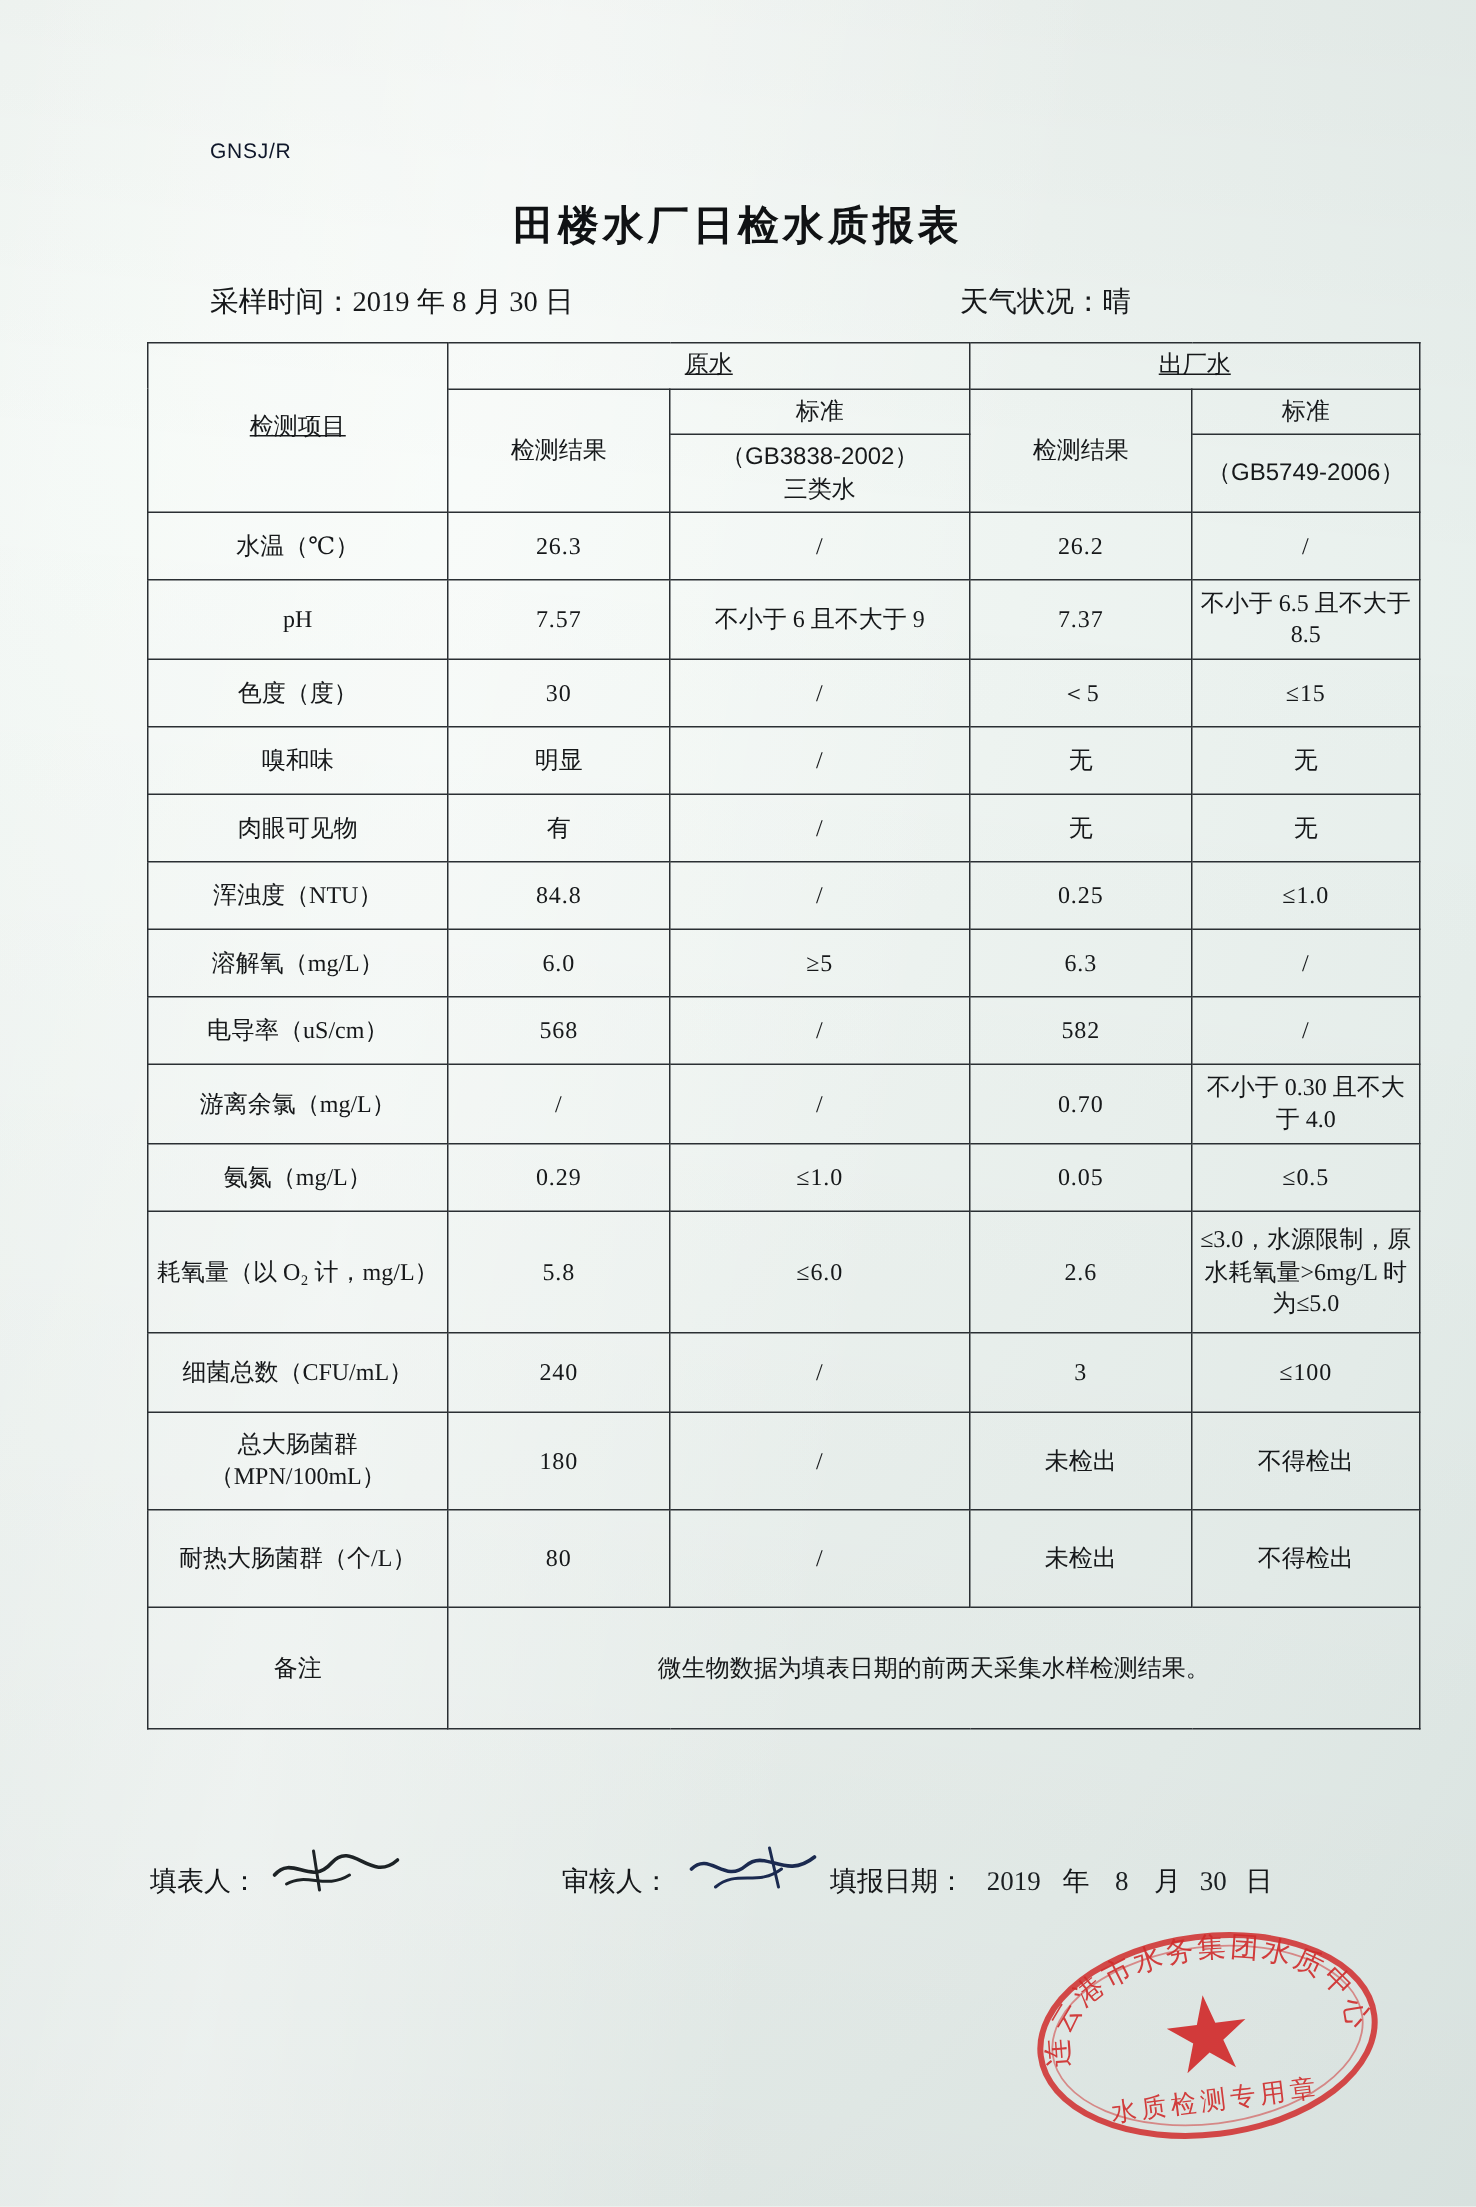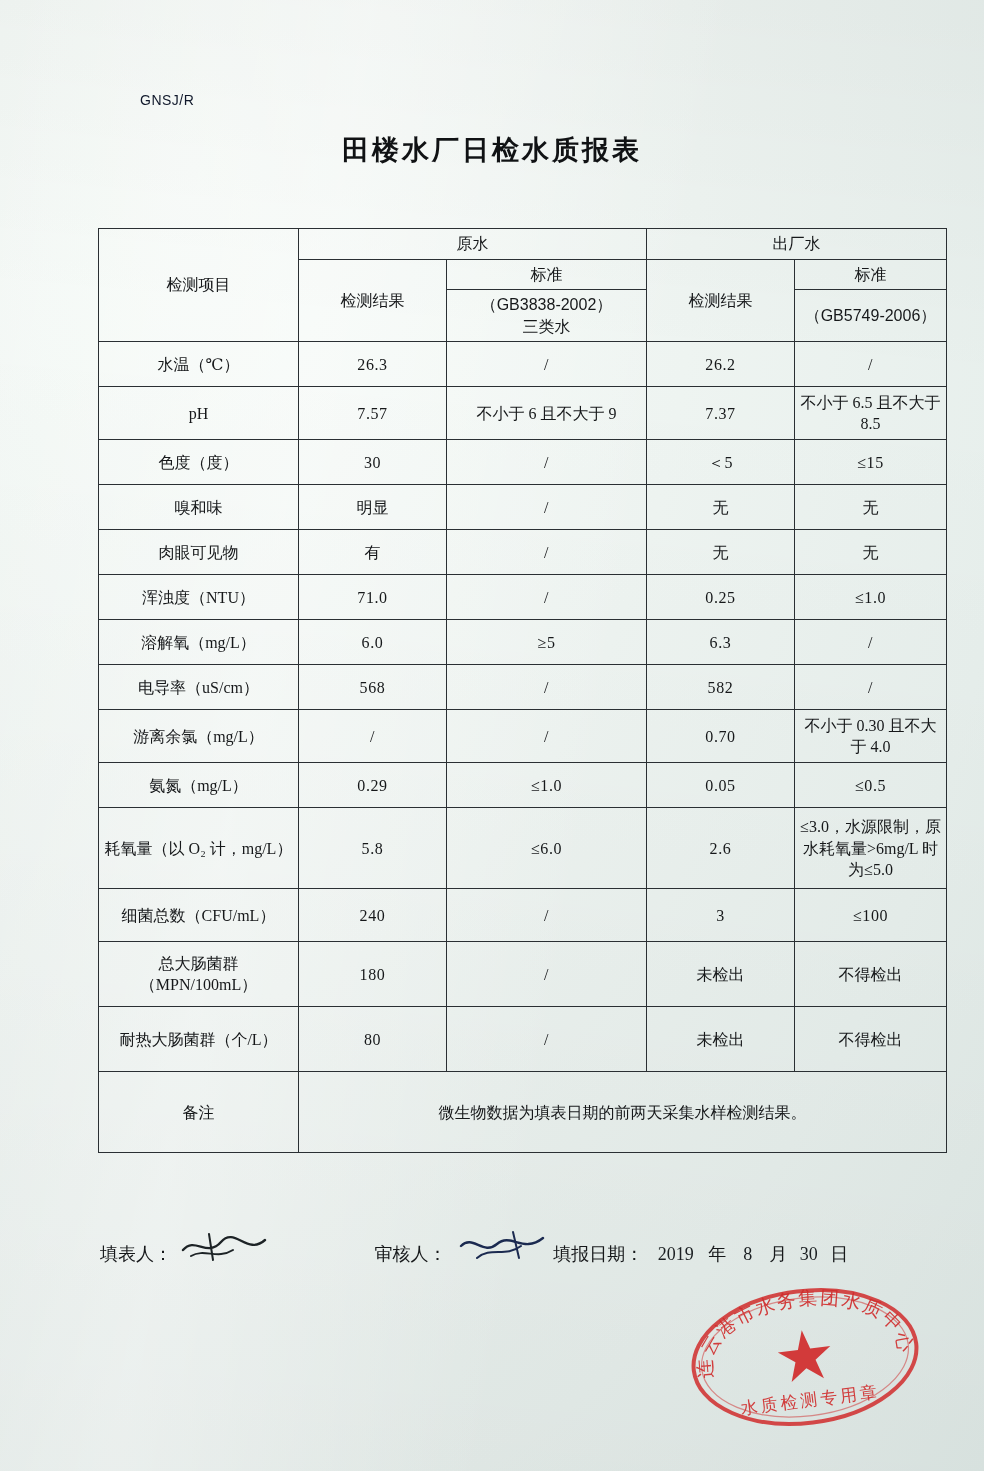--- a/index.html
+++ b/index.html
@@ -85,21 +85,21 @@
     font-weight: normal;
     padding: 4px 3px;
     line-height: 1.35;
   }
   .col-item  { width: 200px; }
   .col-raw-res { width: 148px; }
   .col-raw-std { width: 200px; }
   .col-out-res { width: 148px; }
   .col-out-std { width: 152px; }
 
-  .hdr-group { font-size: 17px; }
+  .hdr-group { font-size: 17px; text-decoration: underline; }
   .hdr-sub { font-size: 16px; font-family: Liberation Serif, serif; }
   .std-code { font-family: "Liberation Sans", sans-serif; font-size: 14.5px; }
   .item-name { font-size: 16.5px; }
   .num { font-family: "Liberation Serif", serif; letter-spacing: 0.6px; }
   .small { font-size: 14.5px; }
 
   .row-h36 td { height: 36px; }
   .row-h44 td { height: 44px; }
   .row-h56 td { height: 56px; }
   .row-h72 td { height: 72px; }
@@ -159,20 +159,24 @@
 <body>
 
 <div class="paper"></div>
 
 <div class="sheet">
 
   <div class="code">GNSJ/R</div>
 
   <div class="title">田楼水厂日检水质报表</div>
 
+  <div class="meta">
+    <div class="sample-time">采样时间：2019 年 8 月 30 日</div>
+    <div class="weather">天气状况：晴</div>
+  </div>
 
   <table class="report">
     <colgroup>
       <col class="col-item">
       <col class="col-raw-res">
       <col class="col-raw-std">
       <col class="col-out-res">
       <col class="col-out-std">
     </colgroup>
     <thead>
@@ -226,21 +230,21 @@
       </tr>
       <tr class="row-h36">
         <td class="item-name">肉眼可见物</td>
         <td>有</td>
         <td class="num">/</td>
         <td>无</td>
         <td>无</td>
       </tr>
       <tr class="row-h36">
         <td class="item-name">浑浊度（NTU）</td>
-        <td class="num">71.0</td>
+        <td class="num">84.8</td>
         <td class="num">/</td>
         <td class="num">0.25</td>
         <td class="num">≤1.0</td>
       </tr>
       <tr class="row-h36">
         <td class="item-name">溶解氧（mg/L）</td>
         <td class="num">6.0</td>
         <td class="num">≥5</td>
         <td class="num">6.3</td>
         <td class="num">/</td>

